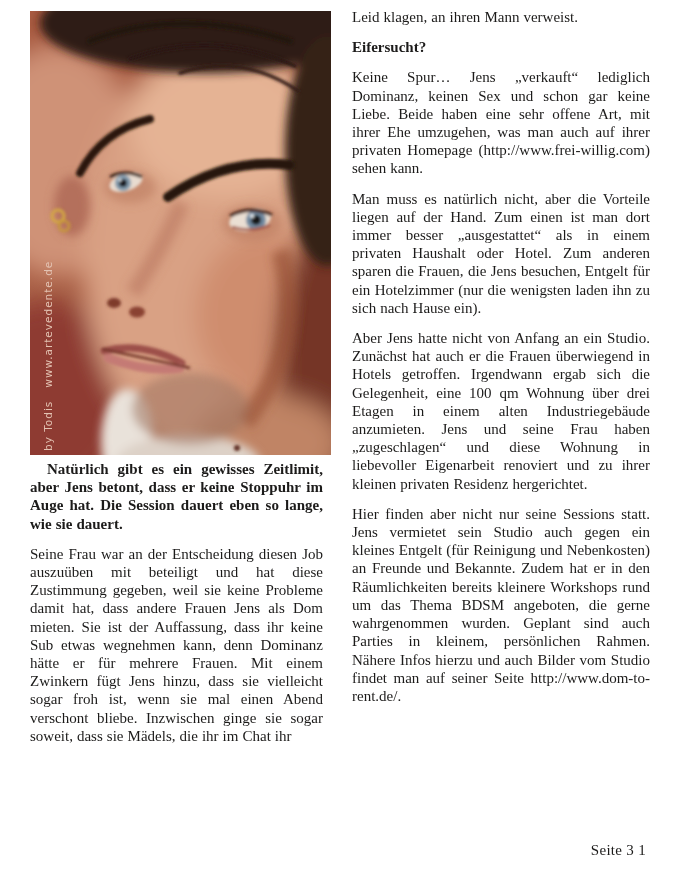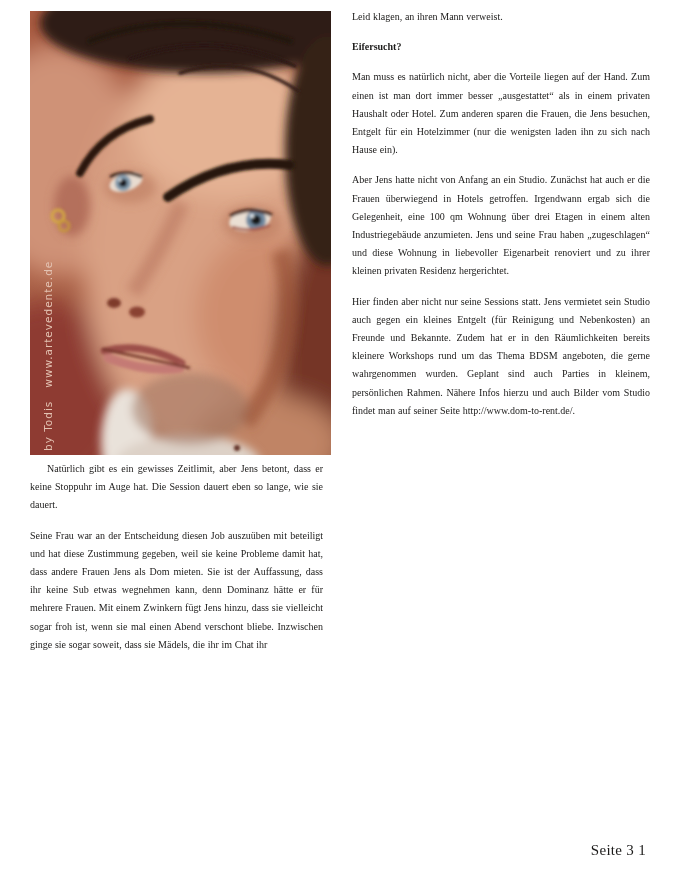--- a/index.html
+++ b/index.html
@@ -7,29 +7,29 @@
     position:relative;
     width:689px; height:873px;
     background:#ffffff;
     font-family:"Liberation Serif","DejaVu Serif",serif;
     color:#1c1b1a;
     overflow:hidden;
   }
   .col-left  { position:absolute; left:30px;  top:11px; width:301px; }
   .col-right { position:absolute; left:352px; top:8px;  width:306px; }
   .para, .question {
-    font-size:10px;
+    font-size:15px;
     line-height:18.2px;
     text-align:justify;
     margin:0 8px 12px 0;
     hyphens:auto; -webkit-hyphens:auto;
     word-spacing:0.02em;
   }
   .question { font-weight:bold; }
-  .indent { text-indent:17px; }
+  .indent { text-indent:17px;font-weight:bold; }
   figure.photo {
     margin:0 0 5px 0;
     width:301px; height:444px;
     line-height:0;
   }
   .footer {
     position:absolute;
     right:43px; bottom:14px;
     font-size:15px;
     letter-spacing:0.3px;
@@ -129,20 +129,21 @@
 
 
     <p class="para">Seine Frau war an der Entscheidung diesen Job auszuüben mit beteiligt und hat diese Zustimmung gegeben, weil sie keine Probleme damit hat, dass andere Frauen Jens als Dom mieten. Sie ist der Auffassung, dass ihr keine Sub etwas wegnehmen kann, denn Dominanz hätte er für mehrere Frauen. Mit einem Zwinkern fügt Jens hinzu, dass sie vielleicht sogar froh ist, wenn sie mal einen Abend verschont bliebe. Inzwischen ginge sie sogar soweit, dass sie Mädels, die ihr im Chat ihr</p>
   </div>
 
   <div class="col-right">
     <p class="para">Leid klagen, an ihren Mann verweist.</p>
 
     <h3 class="question">Eifersucht?</h3>
 
+    <p class="para">Keine Spur… Jens „verkauft“ lediglich Dominanz, keinen Sex und schon gar keine Liebe. Beide haben eine sehr offene Art, mit ihrer Ehe umzugehen, was man auch auf ihrer privaten Homepage (http://www.frei-willig.com) sehen kann.</p>
 
 
     <p class="para">Man muss es natürlich nicht, aber die Vorteile liegen auf der Hand. Zum einen ist man dort immer besser „ausgestattet“ als in einem privaten Haushalt oder Hotel. Zum anderen sparen die Frauen, die Jens besuchen, Entgelt für ein Hotelzimmer (nur die wenigsten laden ihn zu sich nach Hause ein).</p>
 
     <p class="para">Aber Jens hatte nicht von Anfang an ein Studio. Zunächst hat auch er die Frauen überwiegend in Hotels getroffen. Irgendwann ergab sich die Gelegenheit, eine 100 qm Wohnung über drei Etagen in einem alten Industriegebäude anzumieten. Jens und seine Frau haben „zugeschlagen“ und diese Wohnung in liebevoller Eigenarbeit renoviert und zu ihrer kleinen privaten Residenz hergerichtet.</p>
 
     <p class="para">Hier finden aber nicht nur seine Sessions statt. Jens vermietet sein Studio auch gegen ein kleines Entgelt (für Reinigung und Nebenkosten) an Freunde und Bekannte. Zudem hat er in den Räumlichkeiten bereits kleinere Workshops rund um das Thema BDSM angeboten, die gerne wahrgenommen wurden. Geplant sind auch Parties in kleinem, persönlichen Rahmen. Nähere Infos hierzu und auch Bilder vom Studio findet man auf seiner Seite http://www.dom-to-rent.de/.</p>
   </div>
 
   <div class="footer">Seite 3 1</div>

